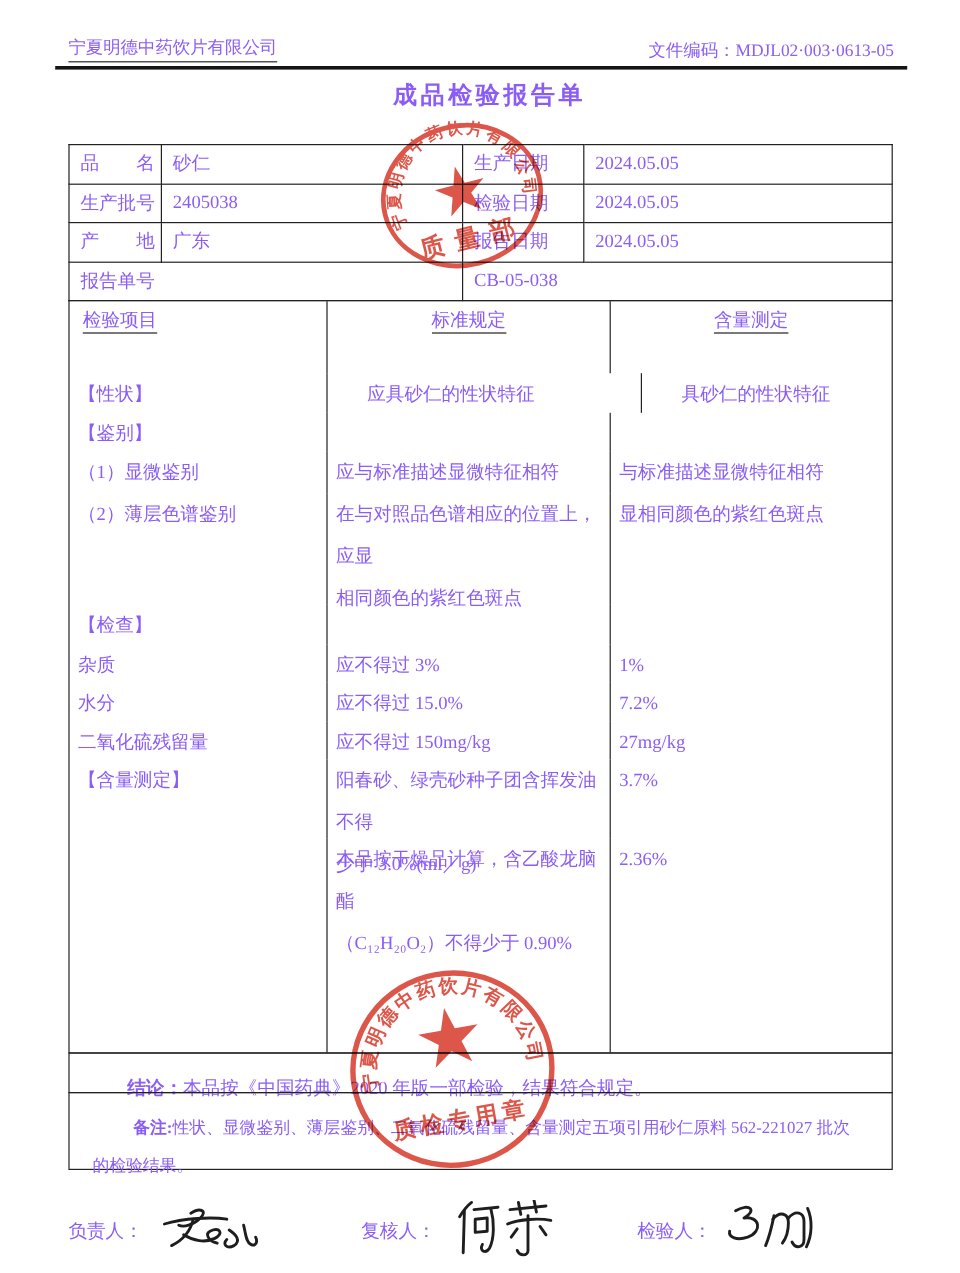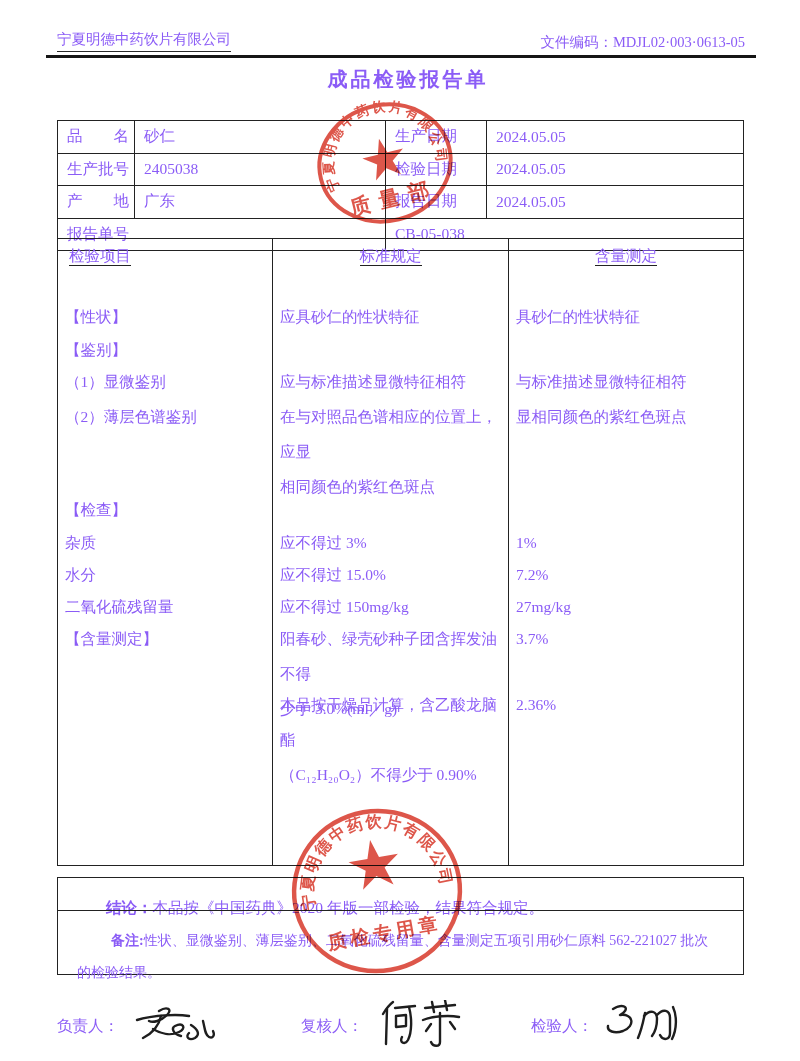--- a/index.html
+++ b/index.html
@@ -7,21 +7,21 @@
         font-family:"Liberation Serif","DejaVu Serif",serif;color:#8b5cf6;overflow:hidden;}
   
   .hdr{position:absolute;top:30px;left:57px;right:55px;display:flex;justify-content:space-between;align-items:flex-end;font-size:14.5px;}
   .company{border-bottom:1px solid #2a2a2a;padding-bottom:2px;}
   .rule{position:absolute;top:55px;left:46px;right:44px;height:2.5px;background:#151515;}
   .title{position:absolute;top:66px;left:0;right:0;text-align:center;font-size:20px;font-weight:bold;letter-spacing:3px;margin-left:16px;}
   
   table.info{position:absolute;top:120px;left:57px;width:687px;border-collapse:collapse;table-layout:fixed;font-size:15.5px;}
   table.info td{border:1px solid #222;height:31.5px;padding:0 0 0 9px;white-space:nowrap;overflow:visible;}
   
-  .main{position:absolute;top:238px;left:57px;width:687px;height:628px;border:1px solid #222;box-sizing:border-box;display:flex;flex-direction:column;font-size:15.5px;}
+  .main{position:absolute;top:250px;left:57px;width:687px;height:628px;border:1px solid #222;box-sizing:border-box;display:flex;flex-direction:column;font-size:15.5px;}
   .mrow{display:flex;flex:0 0 auto;}
   .mcell{box-sizing:border-box;padding:0 7px;line-height:35px;overflow:visible;}
   .mc1{width:215px;border-right:1px solid #222;}
   .mc2{width:236px;border-right:1px solid #222;}
   .mc3{flex:1;}
   .pre{white-space:pre-line;}
   .mhead .mcell{line-height:34px;}
   .mhead .mc2,.mhead .mc3{text-align:center;}
   .hul{border-bottom:1px solid #222;padding-bottom:1px;}
   .mhead .mc1 .hul{margin-left:4px;}
@@ -93,21 +93,21 @@
       <div class="mcell mc1"><span class="hul">检验项目</span></div>
       <div class="mcell mc2"><span class="hul">标准规定</span></div>
       <div class="mcell mc3"><span class="hul">含量测定</span></div>
     </div>
     <div class="mrow" style="height:26px">
       <div class="mcell mc1"></div>
       <div class="mcell mc2"></div>
       <div class="mcell mc3"></div>
     </div>
     <div id="mtbody" style="display:flex;flex-direction:column;flex:1;">
-        <div class="mrow" style="height: 33px;">
+        <div class="mrow" style="height: 33px; gap: 26px;">
           <div class="mcell mc1"><span class="pre">【性状】</span></div>
           <div class="mcell mc2"><span class="pre">应具砂仁的性状特征</span></div>
           <div class="mcell mc3"><span class="pre">具砂仁的性状特征</span></div>
         </div>
         <div class="mrow" style="height: 32px;">
           <div class="mcell mc1"><span class="pre">【鉴别】</span></div>
           <div class="mcell mc2"><span class="pre"></span></div>
           <div class="mcell mc3"><span class="pre"></span></div>
         </div>
         <div class="mrow" style="height: 35px;">

